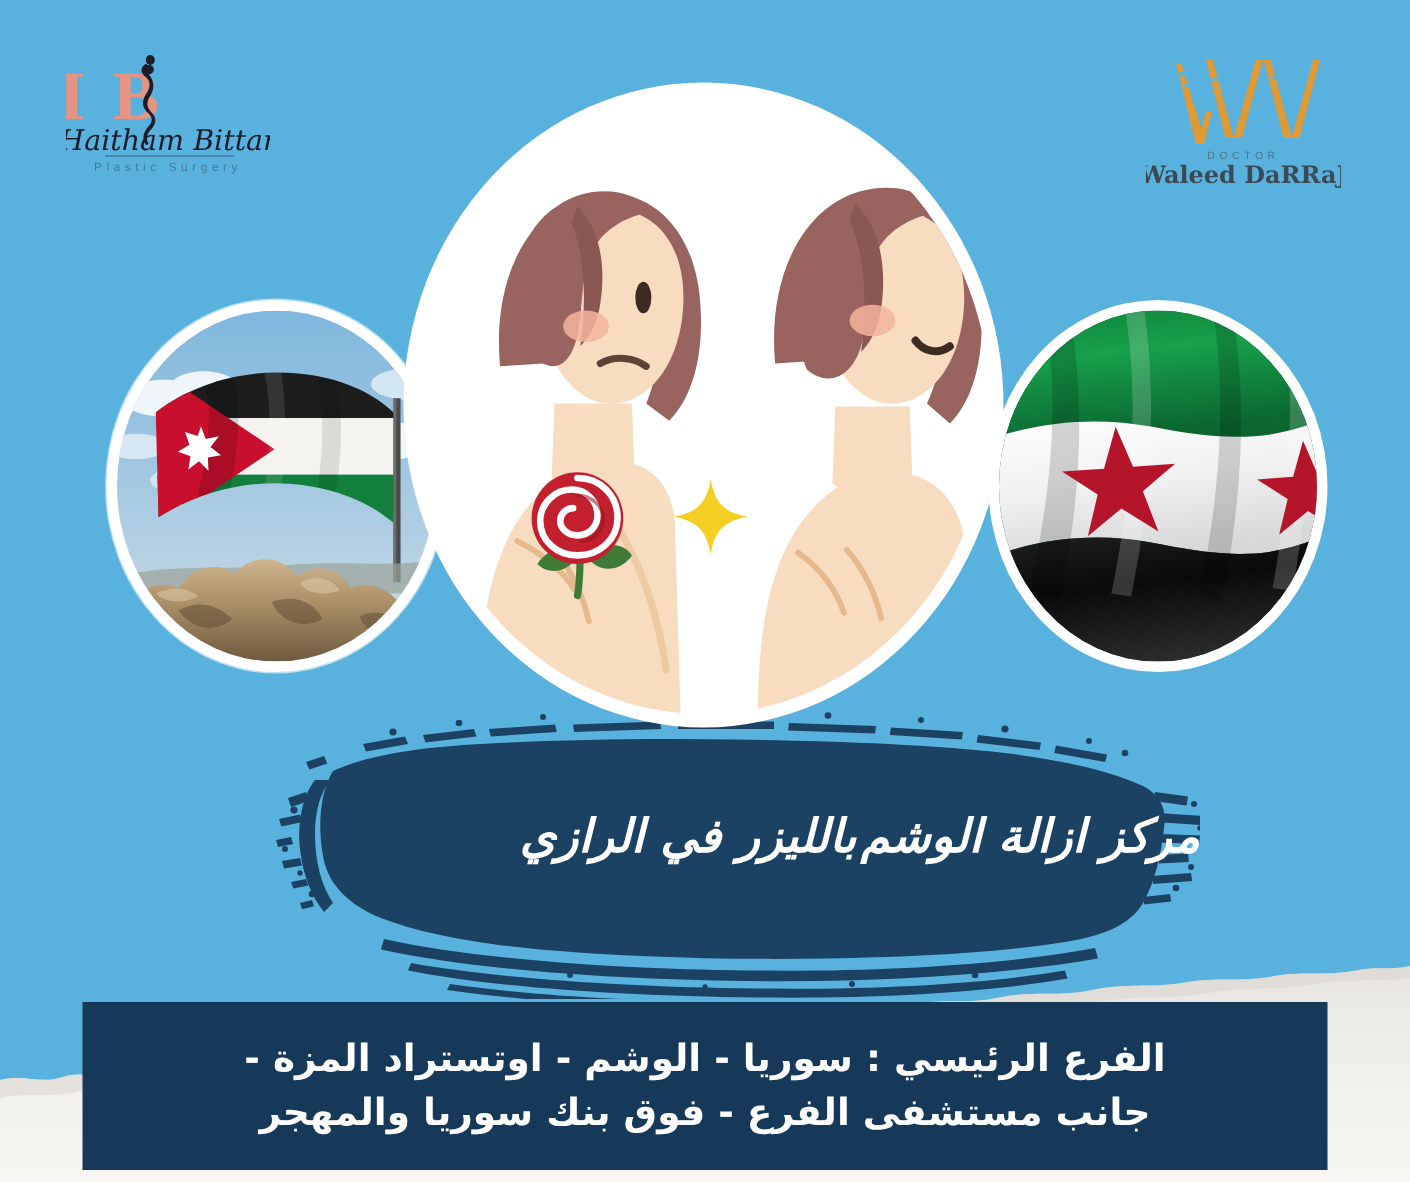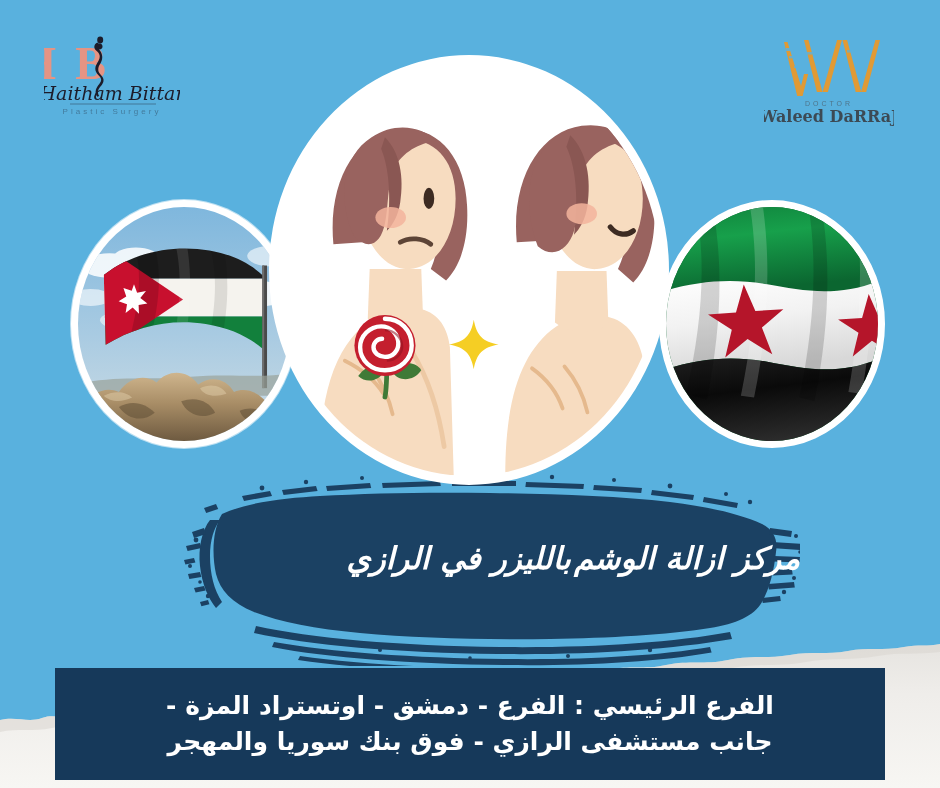--- a/index.html
+++ b/index.html
@@ -533,17 +533,17 @@
       </g>
     </svg>
   </div>
 
   <div class="headline">
     <div class="headline-line">مركز ازالة الوشم</div>
     <div class="headline-line">بالليزر في الرازي</div>
   </div>
 
   <div class="address-bar">
-    <div class="address-line">الفرع الرئيسي : الفرع - دمشق - اوتستراد المزة -</div>
-    <div class="address-line">جانب مستشفى الرازي - فوق بنك سوريا والمهجر</div>
+    <div class="address-line">الفرع الرئيسي : سوريا - الوشم - اوتستراد المزة -</div>
+    <div class="address-line">جانب مستشفى الفرع - فوق بنك سوريا والمهجر</div>
   </div>
 
 </div>
 
 </body></html>

